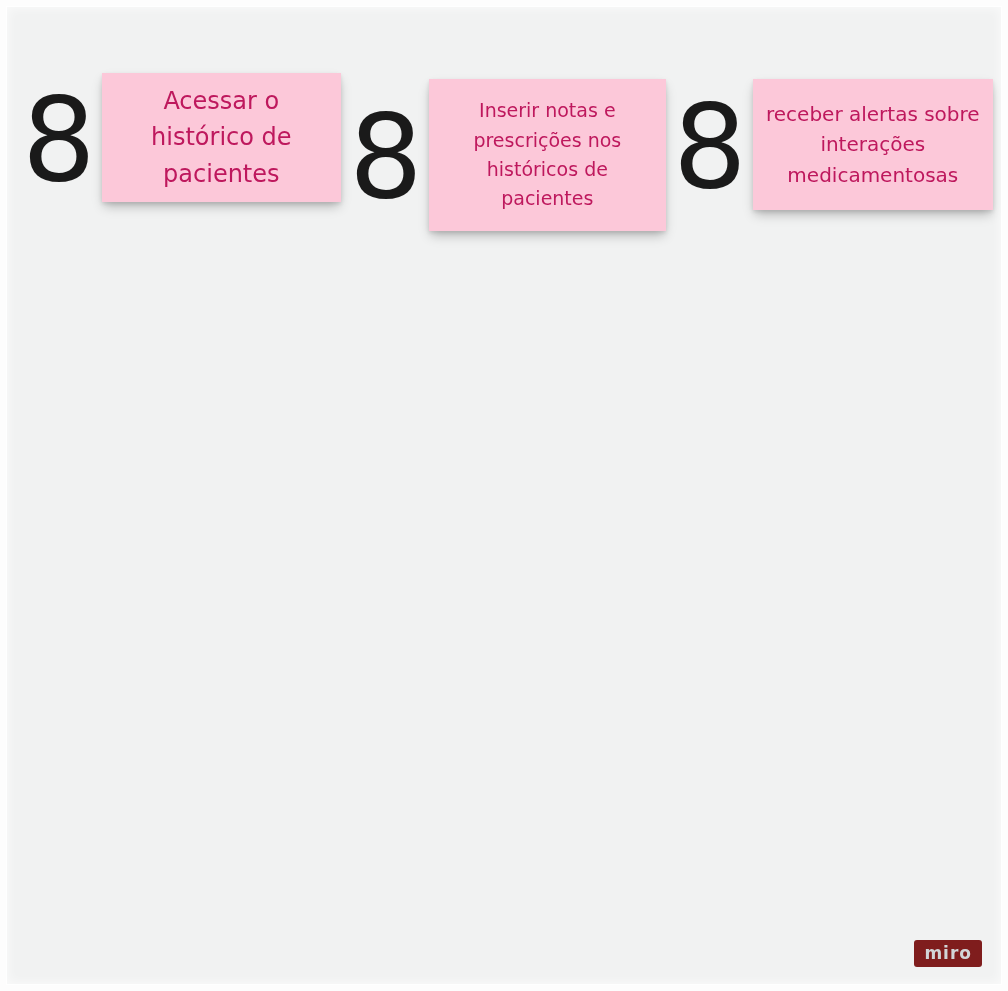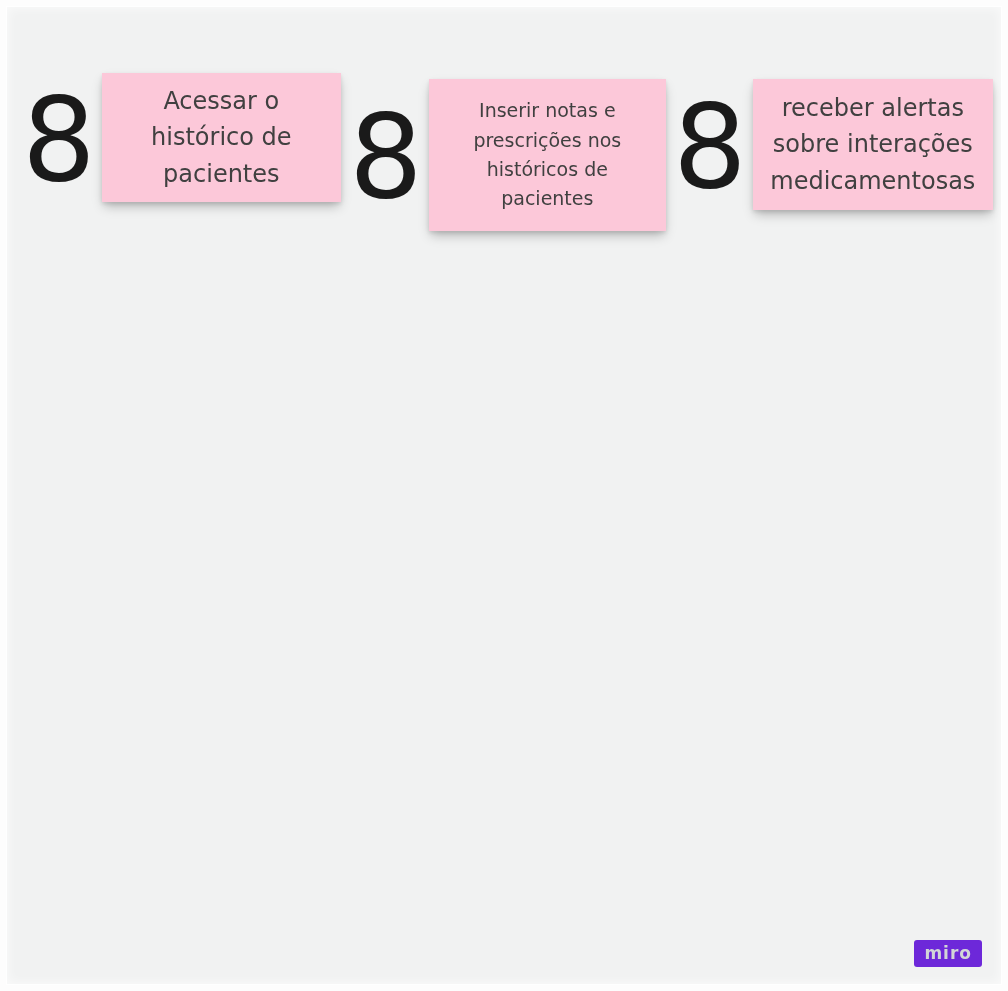--- a/index.html
+++ b/index.html
@@ -48,21 +48,21 @@
   }
 
   .sticky {
     position: relative;
     background: #fcc8d9;
     box-sizing: border-box;
     display: flex;
     align-items: center;
     justify-content: center;
     text-align: center;
-    color: #404040;
+    color: #be185d;
     box-shadow: 0 6px 11px -2px rgba(0,0,0,0.26),
                 0 2px 4px rgba(0,0,0,0.10);
   }
 
   .sticky-text {
     display: block;
     padding: 0 10px;
     width: 100%;
   }
 
@@ -75,33 +75,33 @@
   
   #cluster-2 { left: 343px; top: 73px; }
   #cluster-2 .vote-count { font-size: 116px; margin-right: 8px; position: relative; top: 2px; }
   #sticky-2 { width: 237px; height: 152px; }
   #sticky-2 .sticky-text { font-size: 19px; line-height: 1.55; }
 
   
   #cluster-3 { left: 667px; top: 73px; }
   #cluster-3 .vote-count { font-size: 116px; margin-right: 8px; position: relative; top: 2px; }
   #sticky-3 { width: 240px; height: 131px; }
-  #sticky-3 .sticky-text { font-size: 24px; line-height: 1.52; }
+  #sticky-3 .sticky-text { font-size: 20px; line-height: 1.52; }
 
   
   #watermark {
     position: absolute;
     right: 20px;
     bottom: 18px;
     font-family: "DejaVu Sans", sans-serif;
     font-size: 17px;
     font-weight: 600;
     letter-spacing: 1px;
     color: #d2d5d7;
-    background: #6d28d9;
+    background: #7f1d1d;
     padding: 3px 10px 4px 10px;
     border-radius: 3px;
     user-select: none;
   }
 </style>
 </head>
 <body>
 
 <div id="board">
 

